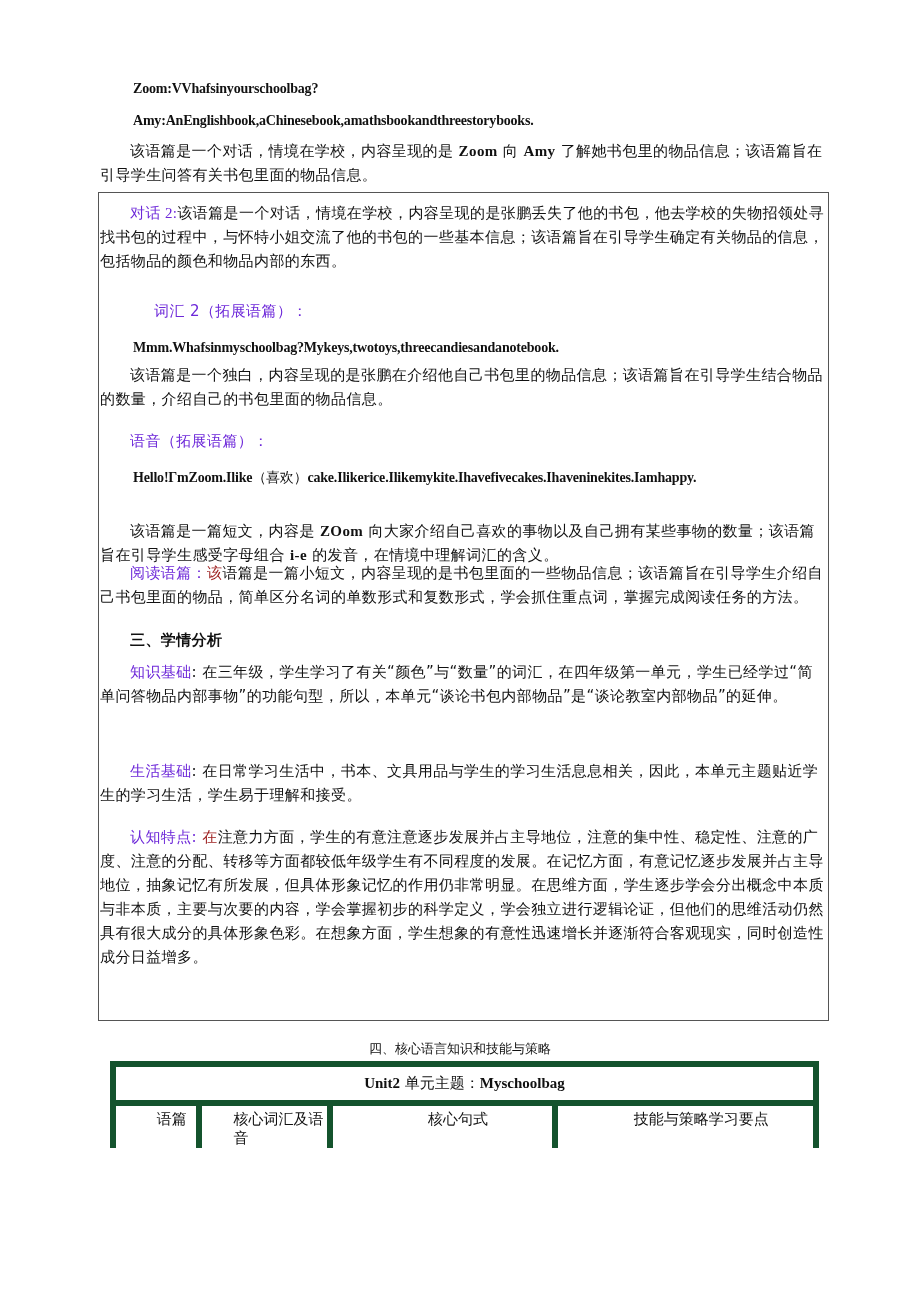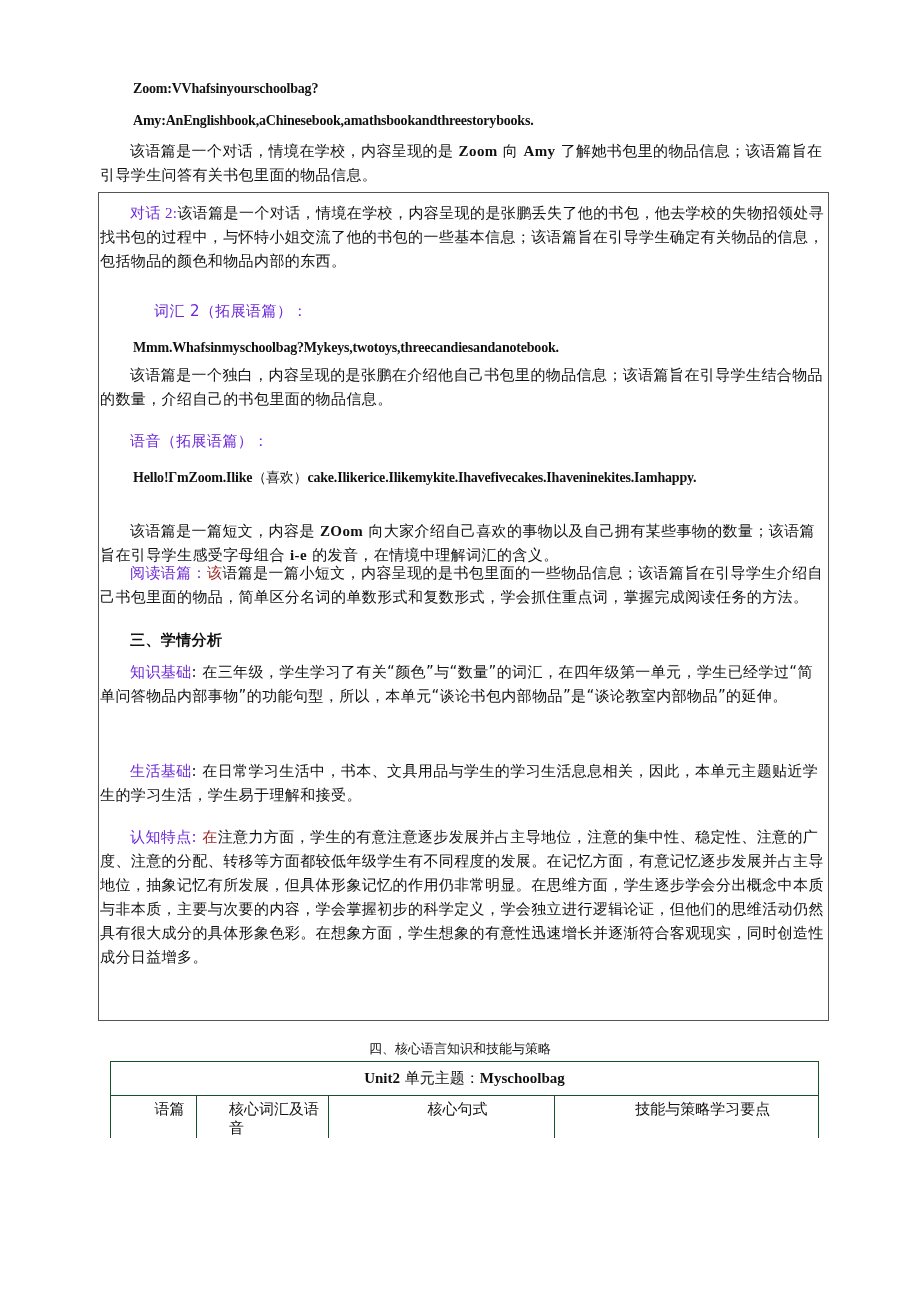--- a/index.html
+++ b/index.html
@@ -9,21 +9,21 @@
   .en { font-family: "Liberation Serif", "DejaVu Serif", serif; font-weight: bold; font-size: 14px; letter-spacing: -0.2px; white-space: nowrap; }
   .p { font-size: 15px; line-height: 24px; letter-spacing: 0.4px; }
   .ind { text-indent: 30px; }
   .red { color: #6d28d9; }
   .dred { color: #9b1b1b; }
   .serifb { font-family: "Liberation Serif", "DejaVu Serif", serif; font-weight: bold; }
   #box { left: 98px; top: 192px; width: 731px; height: 829px; border: 1px solid #555; box-sizing: border-box; }
   .boxtext { left: 100px; width: 728px; }
   #sec4 { left: 0; width: 920px; top: 1040px; text-align: center; font-size: 13px; }
   #tbl { left: 110px; top: 1061px; width: 709px; border-collapse: collapse; font-size: 15px; }
-  #tbl td { border: 1px solid #14532d; padding: 0; text-align: center; }
+  #tbl td { border: 6px solid #14532d; padding: 0; text-align: center; }
   #tbl .hrow td { height: 33px; }
   #tbl .crow td { height: 32px; vertical-align: top; padding-top: 4px; border-bottom: none; padding-left: 32px; }
 </style>
 </head>
 <body>
 
 <div class="abs en" style="left:133px; top:81px;">Zoom:VVhafsinyourschoolbag?</div>
 <div class="abs en" style="left:133px; top:113px;">Amy:AnEnglishbook,aChinesebook,amathsbookandthreestorybooks.</div>
 <div class="abs p ind" style="left:100px; width:730px; top:139px;"><span>该语篇是一个对话，情境在学校，内容呈现的是 </span><span class="serifb">Zoom</span><span> 向 </span><span class="serifb">Amy</span><span> 了解她书包里的物品信息；该语篇旨在引导学生问答有关书包里面的物品信息。</span></div>
 

